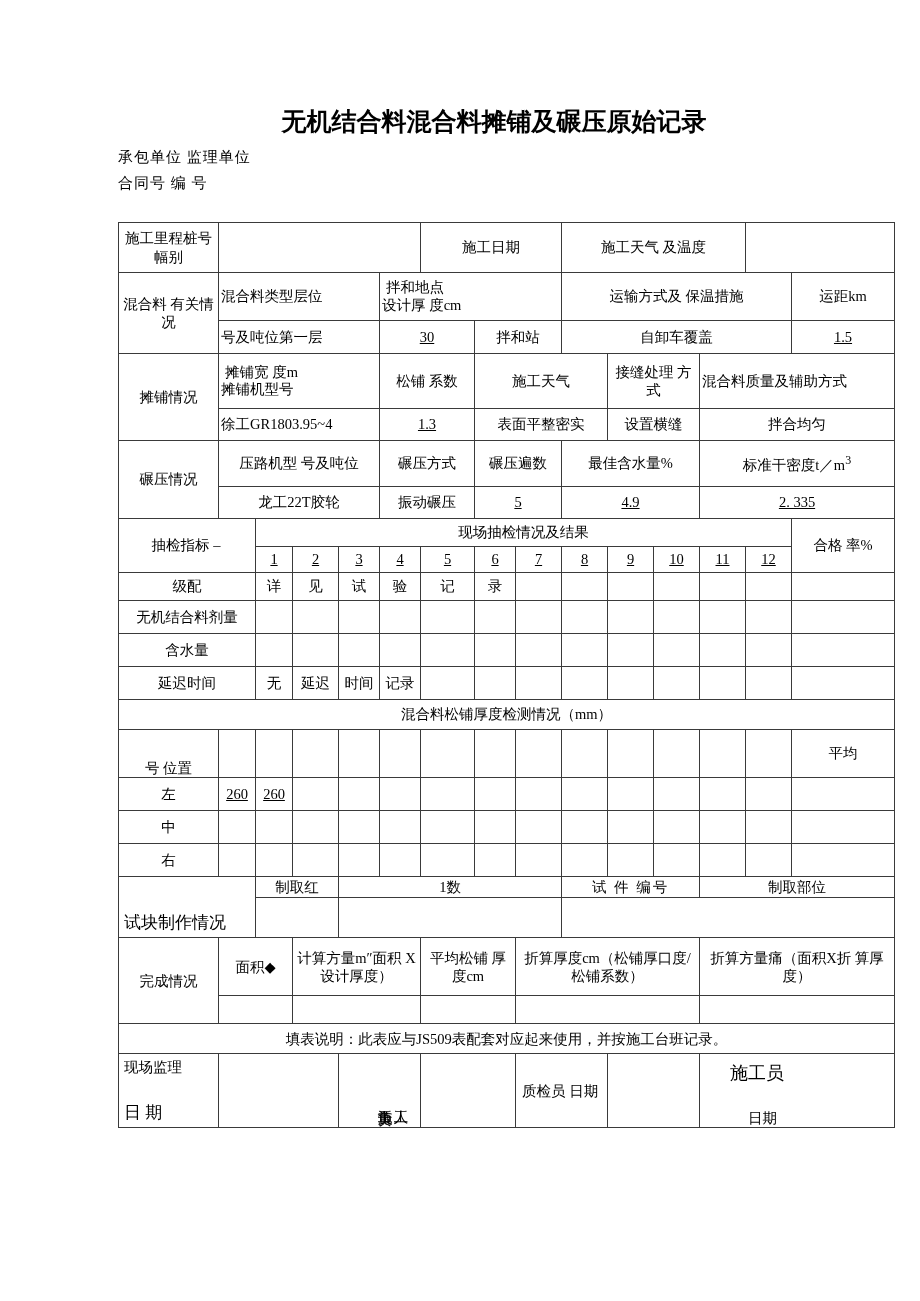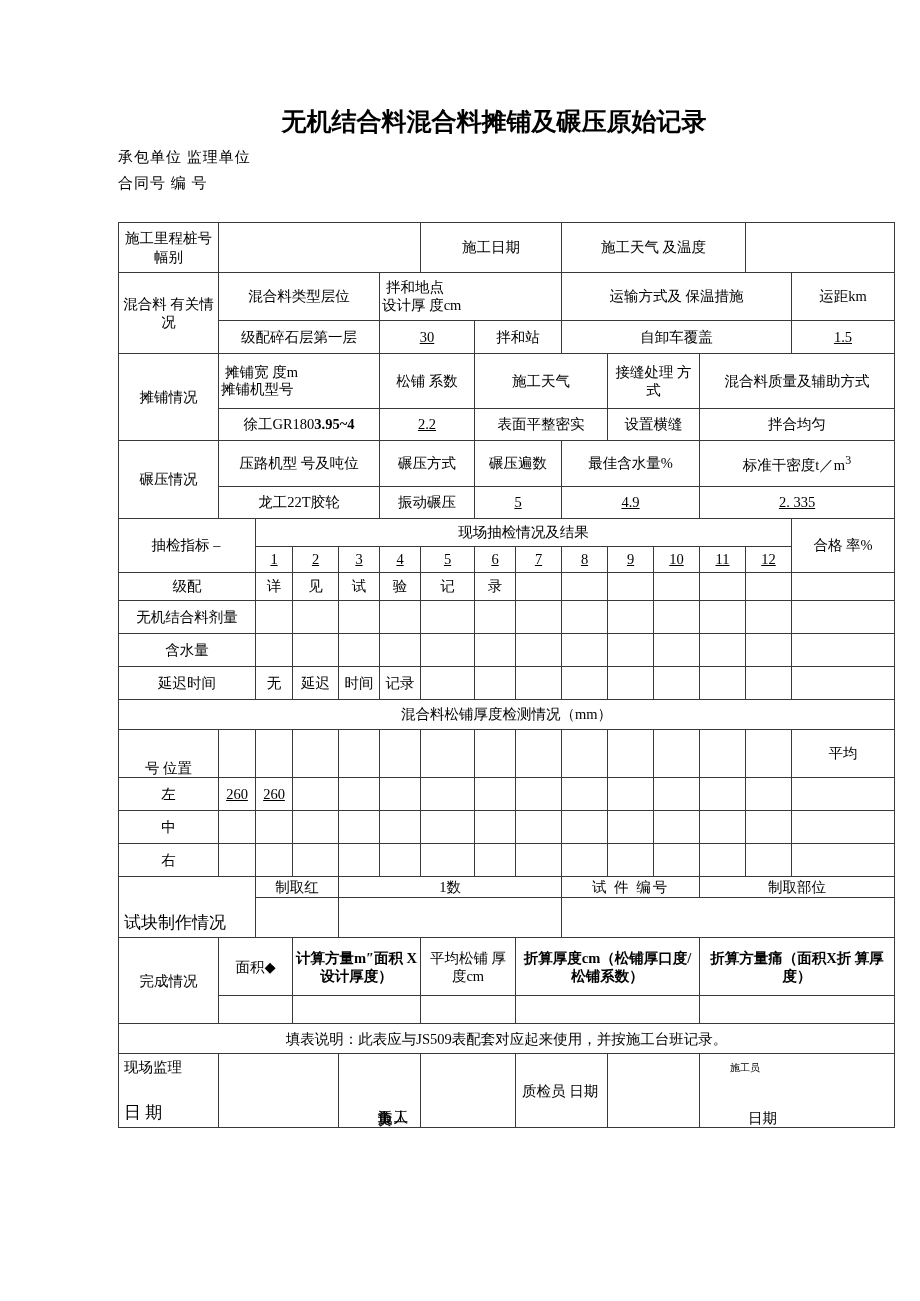--- a/index.html
+++ b/index.html
@@ -78,27 +78,26 @@
 
   
   .clip-wrap {
     display: block;
     line-height: 1.2;
   }
   .clip-bottom {
     display: block;
     line-height: 1.25;
     max-height: 100%;
-    font-weight: bold;
   }
 
   
   .split2 {
     display: flex;
-    justify-content: center;
+    justify-content: flex-start;
     align-items: center;
     width: 100%;
   }
   .split-left  { text-align: left; }
   .split-right { text-align: right; }
 
   
   .stack-a { display:block; text-align:left; padding-right:4px; }
   .stack-b { display:block; text-align:left; padding-left:4px; }
 
@@ -111,21 +110,21 @@
     font-size: 14.5px;
     line-height: 1;
     letter-spacing: 0px;
     white-space: nowrap;
   }
   .vert-a { right: 26px; top: 8px; }
   .vert-b { right: 10px; top: 8px; }
 
   .corner-tl { position:absolute; left:5px; top:4px; font-size:14.5px; white-space:nowrap; }
   .corner-bl { position:absolute; left:5px; bottom:4px; font-size:17px; white-space:nowrap; }
-  .corner-ct { position:absolute; left:0; right:0; top:8px; font-size:10px; white-space:nowrap; }
+  .corner-ct { position:absolute; left:0; right:0; top:8px; font-size:18px; white-space:nowrap; }
   .corner-cb { position:absolute; left:0; right:0; bottom:0; font-size:14.5px; white-space:nowrap; }
   .mid-left  { position:absolute; left:6px; top:50%; transform:translateY(-50%); font-size:14.5px; white-space:nowrap; }
 </style>
 </head>
 <body>
 
 <div class="page">
 
   <div class="doc-title">无机结合料混合料摊铺及碾压原始记录</div>
 
@@ -174,21 +173,21 @@
           <span class="stack-a">设计厚  度cm</span>
         </span>
       </td>
       <td colspan="5" class="cl">运输方式及  保温措施</td>
       <td colspan="1">运距km</td>
     </tr>
 
     <tr>
       <td colspan="4" style="height:33px">
         <span class="split2">
-          <span class="split-left">级配碎石层</span>
+          <span class="split-left">号及吨位</span>
           <span class="split-right">第一层</span>
         </span>
       </td>
       <td colspan="2" class="big">30</td>
       <td colspan="2">拌和站</td>
       <td colspan="5">自卸车覆盖</td>
       <td colspan="1" class="big">1.5</td>
     </tr>
 
     <tr>
@@ -210,21 +209,21 @@
       </td>
     </tr>
 
     <tr>
       <td colspan="4" style="height:32px">
         <span class="split2">
           <span class="split-left">徐工GR180</span>
           <span class="split-right clip-bottom" style="max-height:26px">3.95~4</span>
         </span>
       </td>
-      <td colspan="2" class="big">2.2</td>
+      <td colspan="2" class="big">1.3</td>
       <td colspan="3">表面平整密实</td>
       <td colspan="2">设置横缝</td>
       <td colspan="3">拌合均匀</td>
     </tr>
 
     <tr>
       <td rowspan="2">碾压情况</td>
       <td colspan="4" style="height:46px">压路机型  号及吨位</td>
       <td colspan="2">碾压方式</td>
       <td colspan="2">碾压遍数</td>

